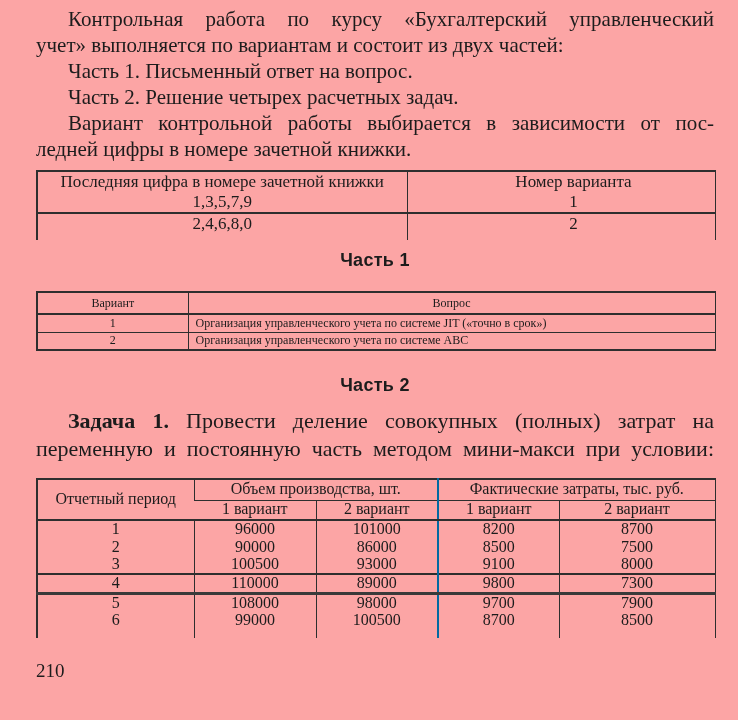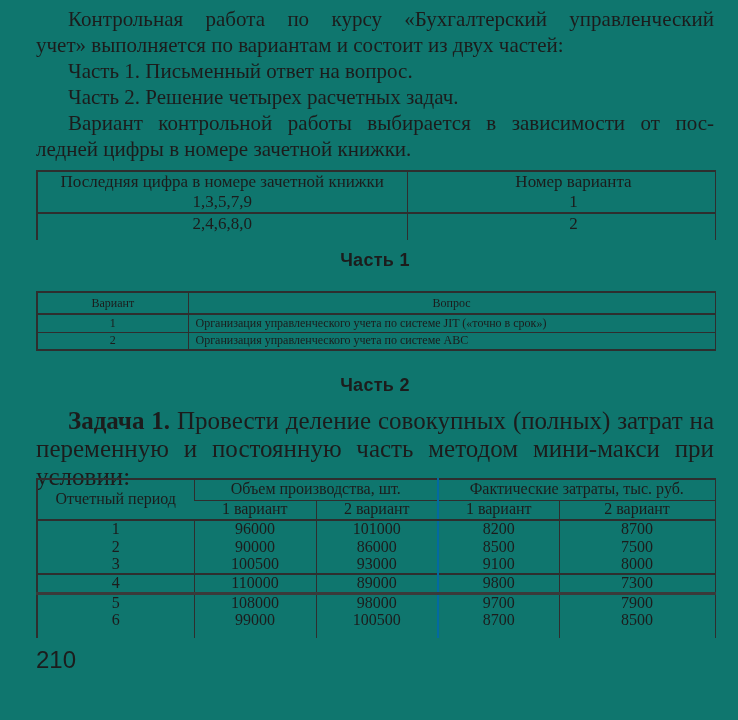--- a/index.html
+++ b/index.html
@@ -1,38 +1,38 @@
 <!DOCTYPE html>
 <html><head>
 <meta charset="utf-8">
 <style>
   * { margin:0; padding:0; box-sizing:border-box; }
   html,body { width:738px; height:720px; background:#ffffff; }
   .page {
     position:relative; width:738px; height:720px; overflow:hidden;
-    font-family:"Liberation Serif", serif; color:#1c1c1c; background:#0f766e;
+    font-family:"Liberation Serif", serif; color:#1c1c1c; background:#fca5a5;
   }
   .abs { position:absolute; left:36px; width:678px; }
 
   
   .intro { top:6px; font-size:21px; line-height:26px; }
   .tline { text-align:left; }
   .indent { text-indent:32px; }
   .just { text-align:justify; text-align-last:justify; }
 
   
   .part-heading {
     font-family:"Liberation Sans", sans-serif; font-weight:bold;
     font-size:18px; text-align:center; letter-spacing:0.3px;
   }
   .h-part1 { top:250px; }
   .h-part2 { top:375px; }
 
   
-  .task { top:407px; font-size:25px; line-height:28px; }
+  .task { top:407px; font-size:22px; line-height:28px; }
   .task b { font-weight:bold; }
 
   
   table { border-collapse:collapse; table-layout:fixed; position:absolute; left:36px; width:678px; }
   td { text-align:center; vertical-align:middle; padding:0; }
 
   
   .t1 { top:170px; font-size:17px;
         border-top:2px solid #2e2e2e; border-left:2px solid #2e2e2e; border-right:1px solid #2e2e2e; }
   .t1 td { height:21px; }
@@ -55,21 +55,21 @@
   .t3 td:first-child { border-left:none; }
   .t3 td.gdiv { border-left:2px solid #0369a1; }
   .t3 .ghead td { height:21px; border-bottom:1px solid #2e2e2e; }
   .t3 .ghead td.period { border-bottom:2px solid #2e2e2e; }
   .t3 .subhead td { height:20px; border-bottom:2px solid #2e2e2e; }
   .t3 .sep-above td { border-top:2px solid #2e2e2e; }
   .t3 .sep-below td { border-bottom:3px solid #3a3a3a; }
   .t3 .open td { height:26px; padding-bottom:8px; }
 
   
-  .page-num { top:646px; font-family:Liberation Sans, sans-serif; font-size:24px; text-align:left; }
+  .page-num { top:660px; font-family:Liberation Serif, serif; font-size:19px; text-align:left; }
 </style>
 </head>
 <body>
 
 <div class="page">
 
   <div class="abs intro">
     <div class="tline indent just">Контрольная работа по курсу «Бухгалтерский управленческий</div>
     <div class="tline">учет» выполняется по вариантам и состоит из двух частей:</div>
     <div class="tline indent">Часть 1. Письменный ответ на вопрос.</div>

